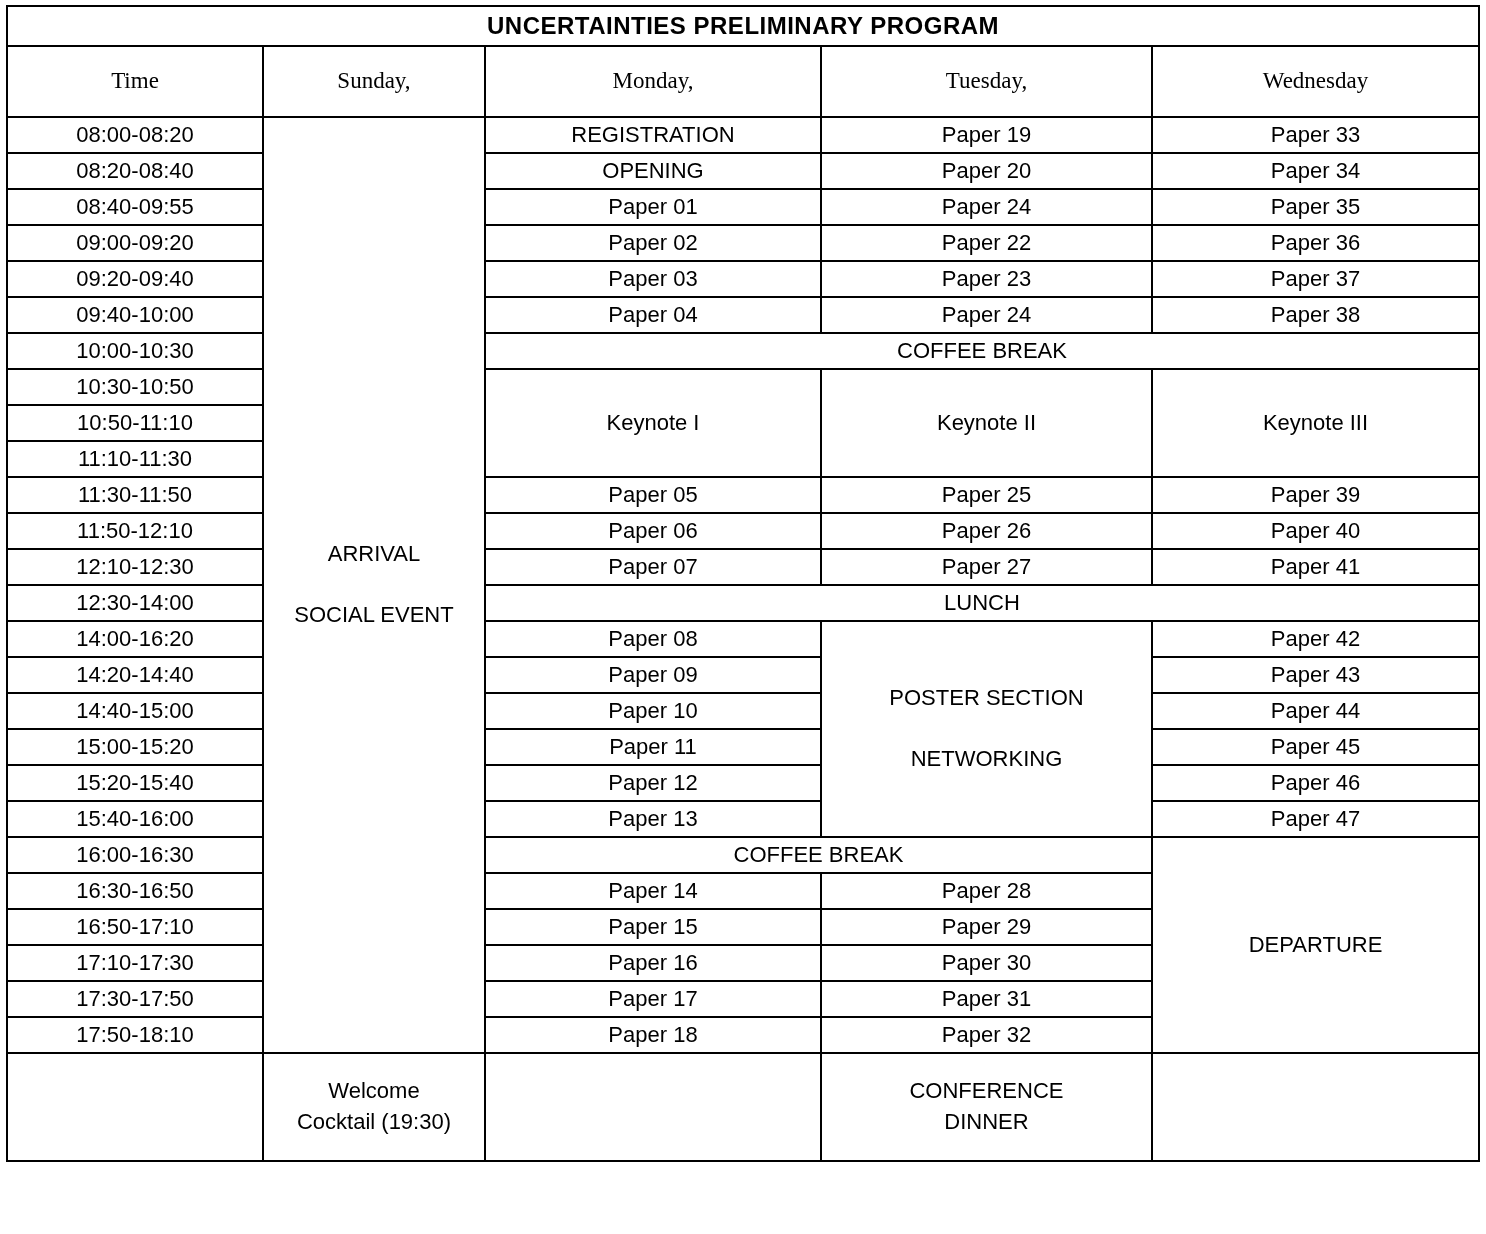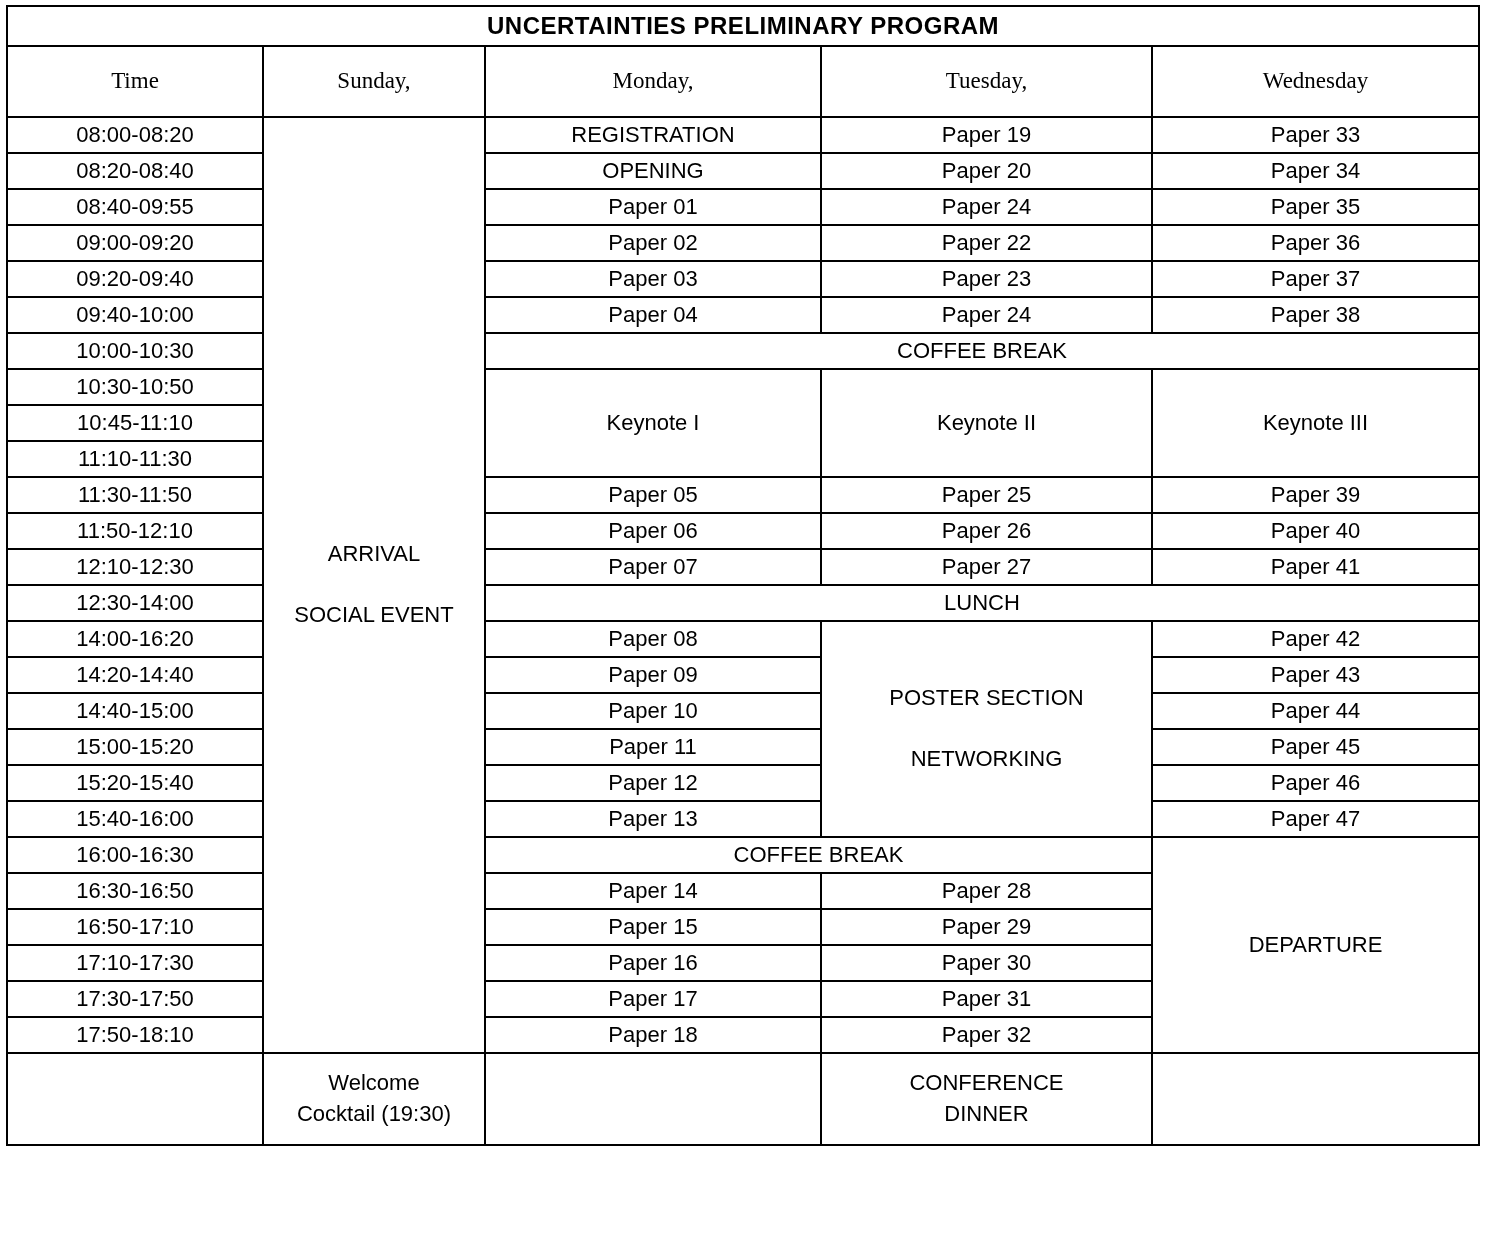--- a/index.html
+++ b/index.html
@@ -43,21 +43,21 @@
   }
   tr.header-row th {
     height: 69px;
     font-size: 23px;
     font-family: Liberation Serif, serif;
   }
   tbody tr {
     height: 36px;
   }
   tbody tr.footer-row {
-    height: 92px;
+    height: 108px;
   }
   td.time-cell {
     font-size: 22px;
   }
   td.bg-break {
     background: var(--break-bg, #bfbfbf);
     margin-top: 27px;
   }
   td.bg-keynote {
     background: var(--keynote-bg, #e6e6e6);
@@ -132,21 +132,21 @@
           <td class="time-cell">10:00-10:30</td>
           <td colspan="3" class="bg-break">COFFEE BREAK</td>
         </tr>
         <tr>
           <td class="time-cell">10:30-10:50</td>
           <td rowspan="3" class="bg-keynote">Keynote I</td>
           <td rowspan="3" class="bg-keynote">Keynote II</td>
           <td rowspan="3" class="bg-keynote">Keynote III</td>
         </tr>
         <tr>
-          <td class="time-cell">10:45-11:10</td>
+          <td class="time-cell">10:50-11:10</td>
         </tr>
         <tr>
           <td class="time-cell">11:10-11:30</td>
         </tr>
         <tr>
           <td class="time-cell">11:30-11:50</td>
           <td>Paper 05</td>
           <td>Paper 25</td>
           <td>Paper 39</td>
         </tr>

